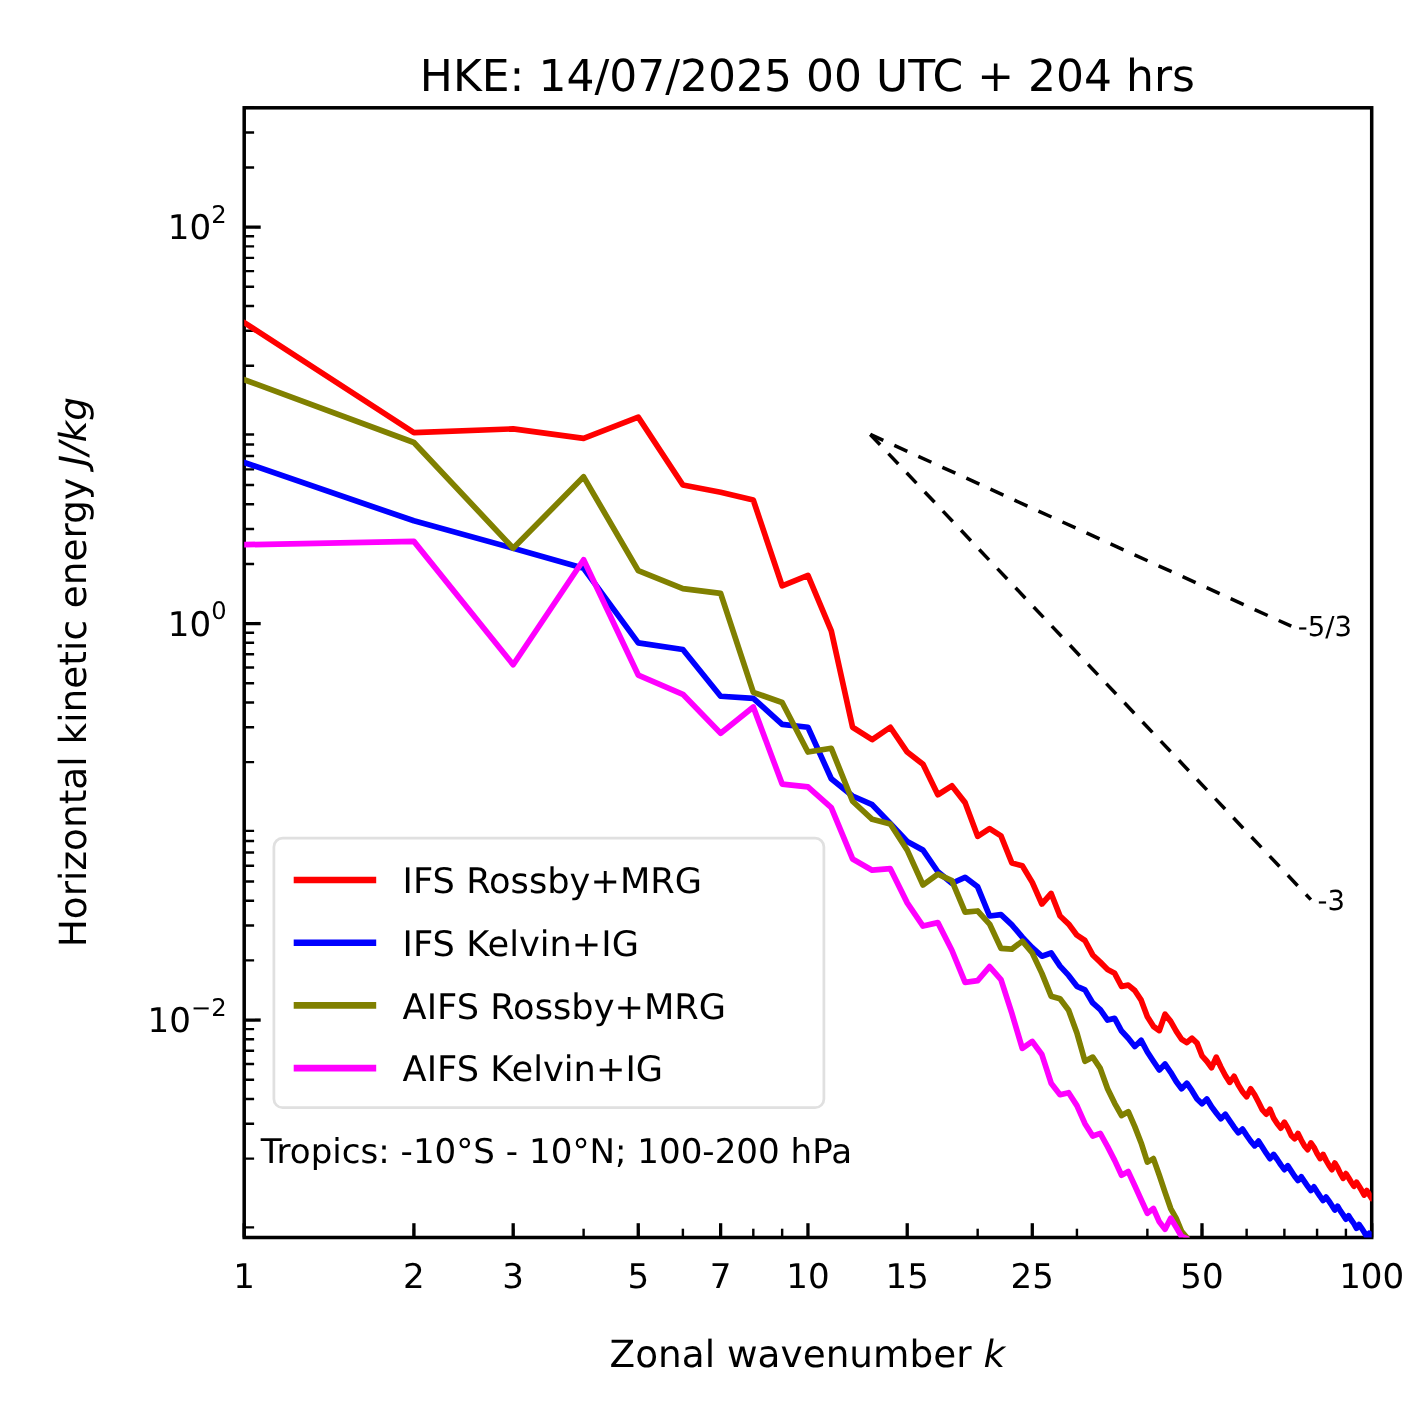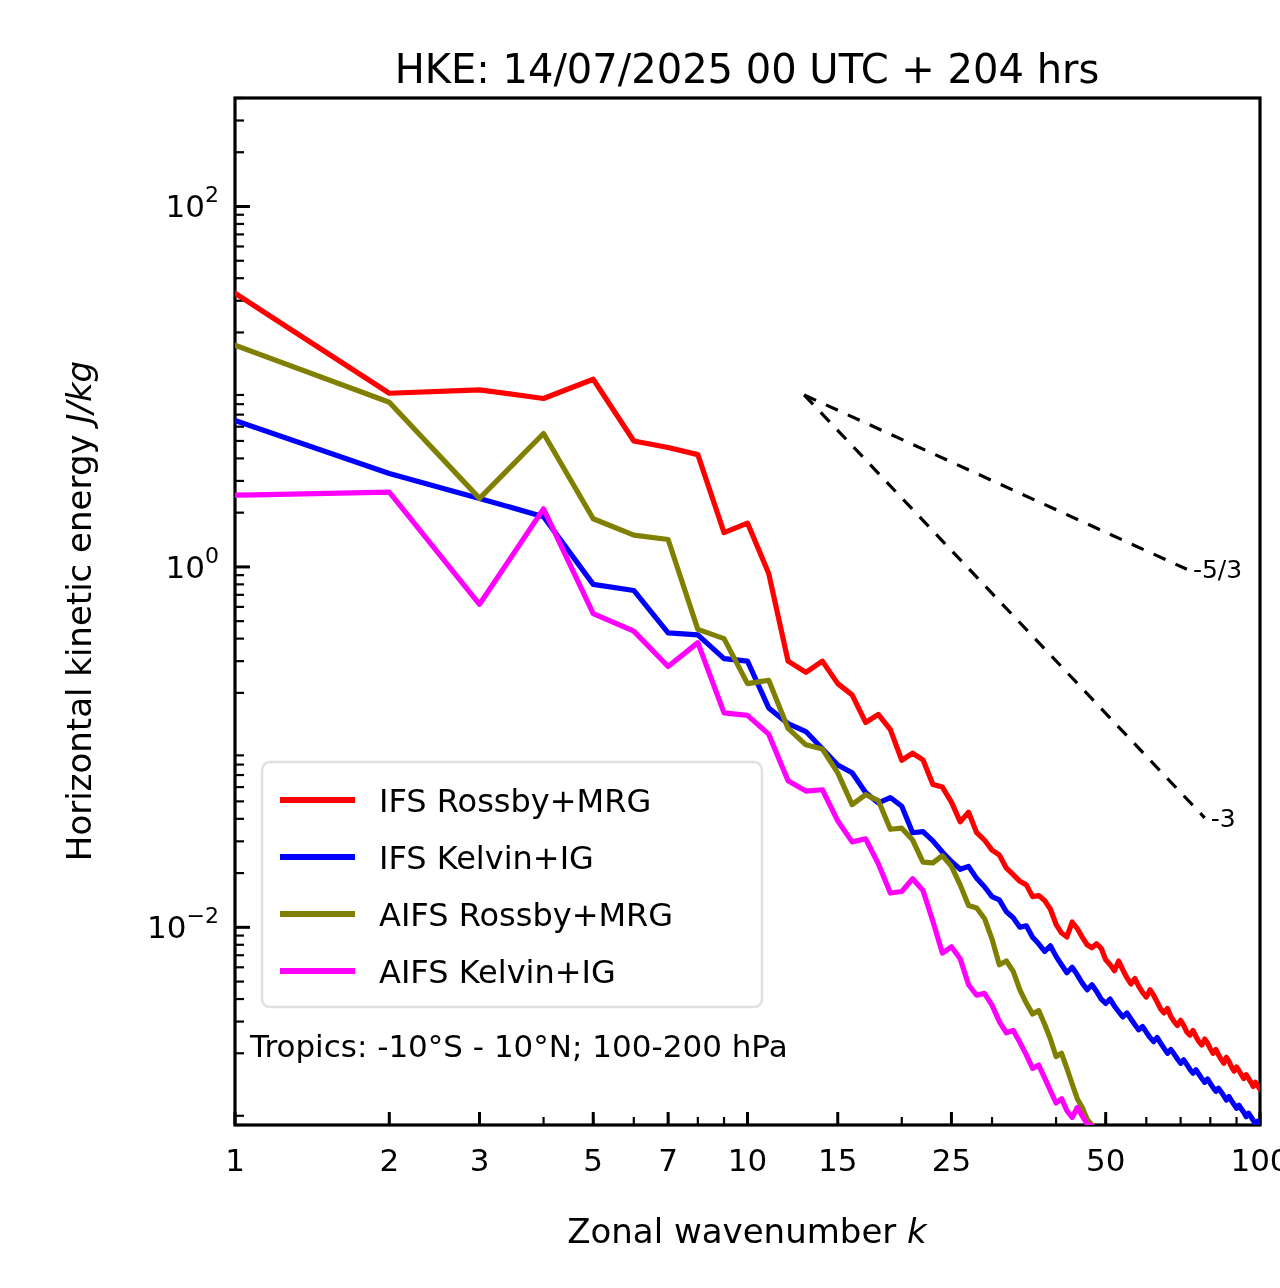--- a/index.html
+++ b/index.html
@@ -1,19 +1,19 @@
 <!DOCTYPE html>
 <html><head>
 <meta charset="utf-8">
 <style>
   html,body{margin:0;padding:0;background:#ffffff;}
   body{width:1280px;height:1288px;position:relative;
        font-family:"DejaVu Sans","Liberation Sans",sans-serif;
        -webkit-font-smoothing:antialiased;}
-  #figure{position:absolute;left:17px;top:0;width:1100px;height:1288px;background:#fff;}
+  #figure{position:absolute;left:4px;top:0;width:1100px;height:1288px;background:#fff;}
   #plot-svg{position:absolute;left:0;top:0;}
   .title-text{font-size:40px;fill:#000;}
   .axis-label{font-size:34px;fill:#000;}
   .tick-text{font-size:31px;fill:#000;}
   .annot-text{font-size:31px;fill:#000;}
   .slope-text{font-size:25px;fill:#000;}
   .legend-text{font-size:32px;fill:#000;}
   .ital{font-style:italic;}
 </style>
 </head>

